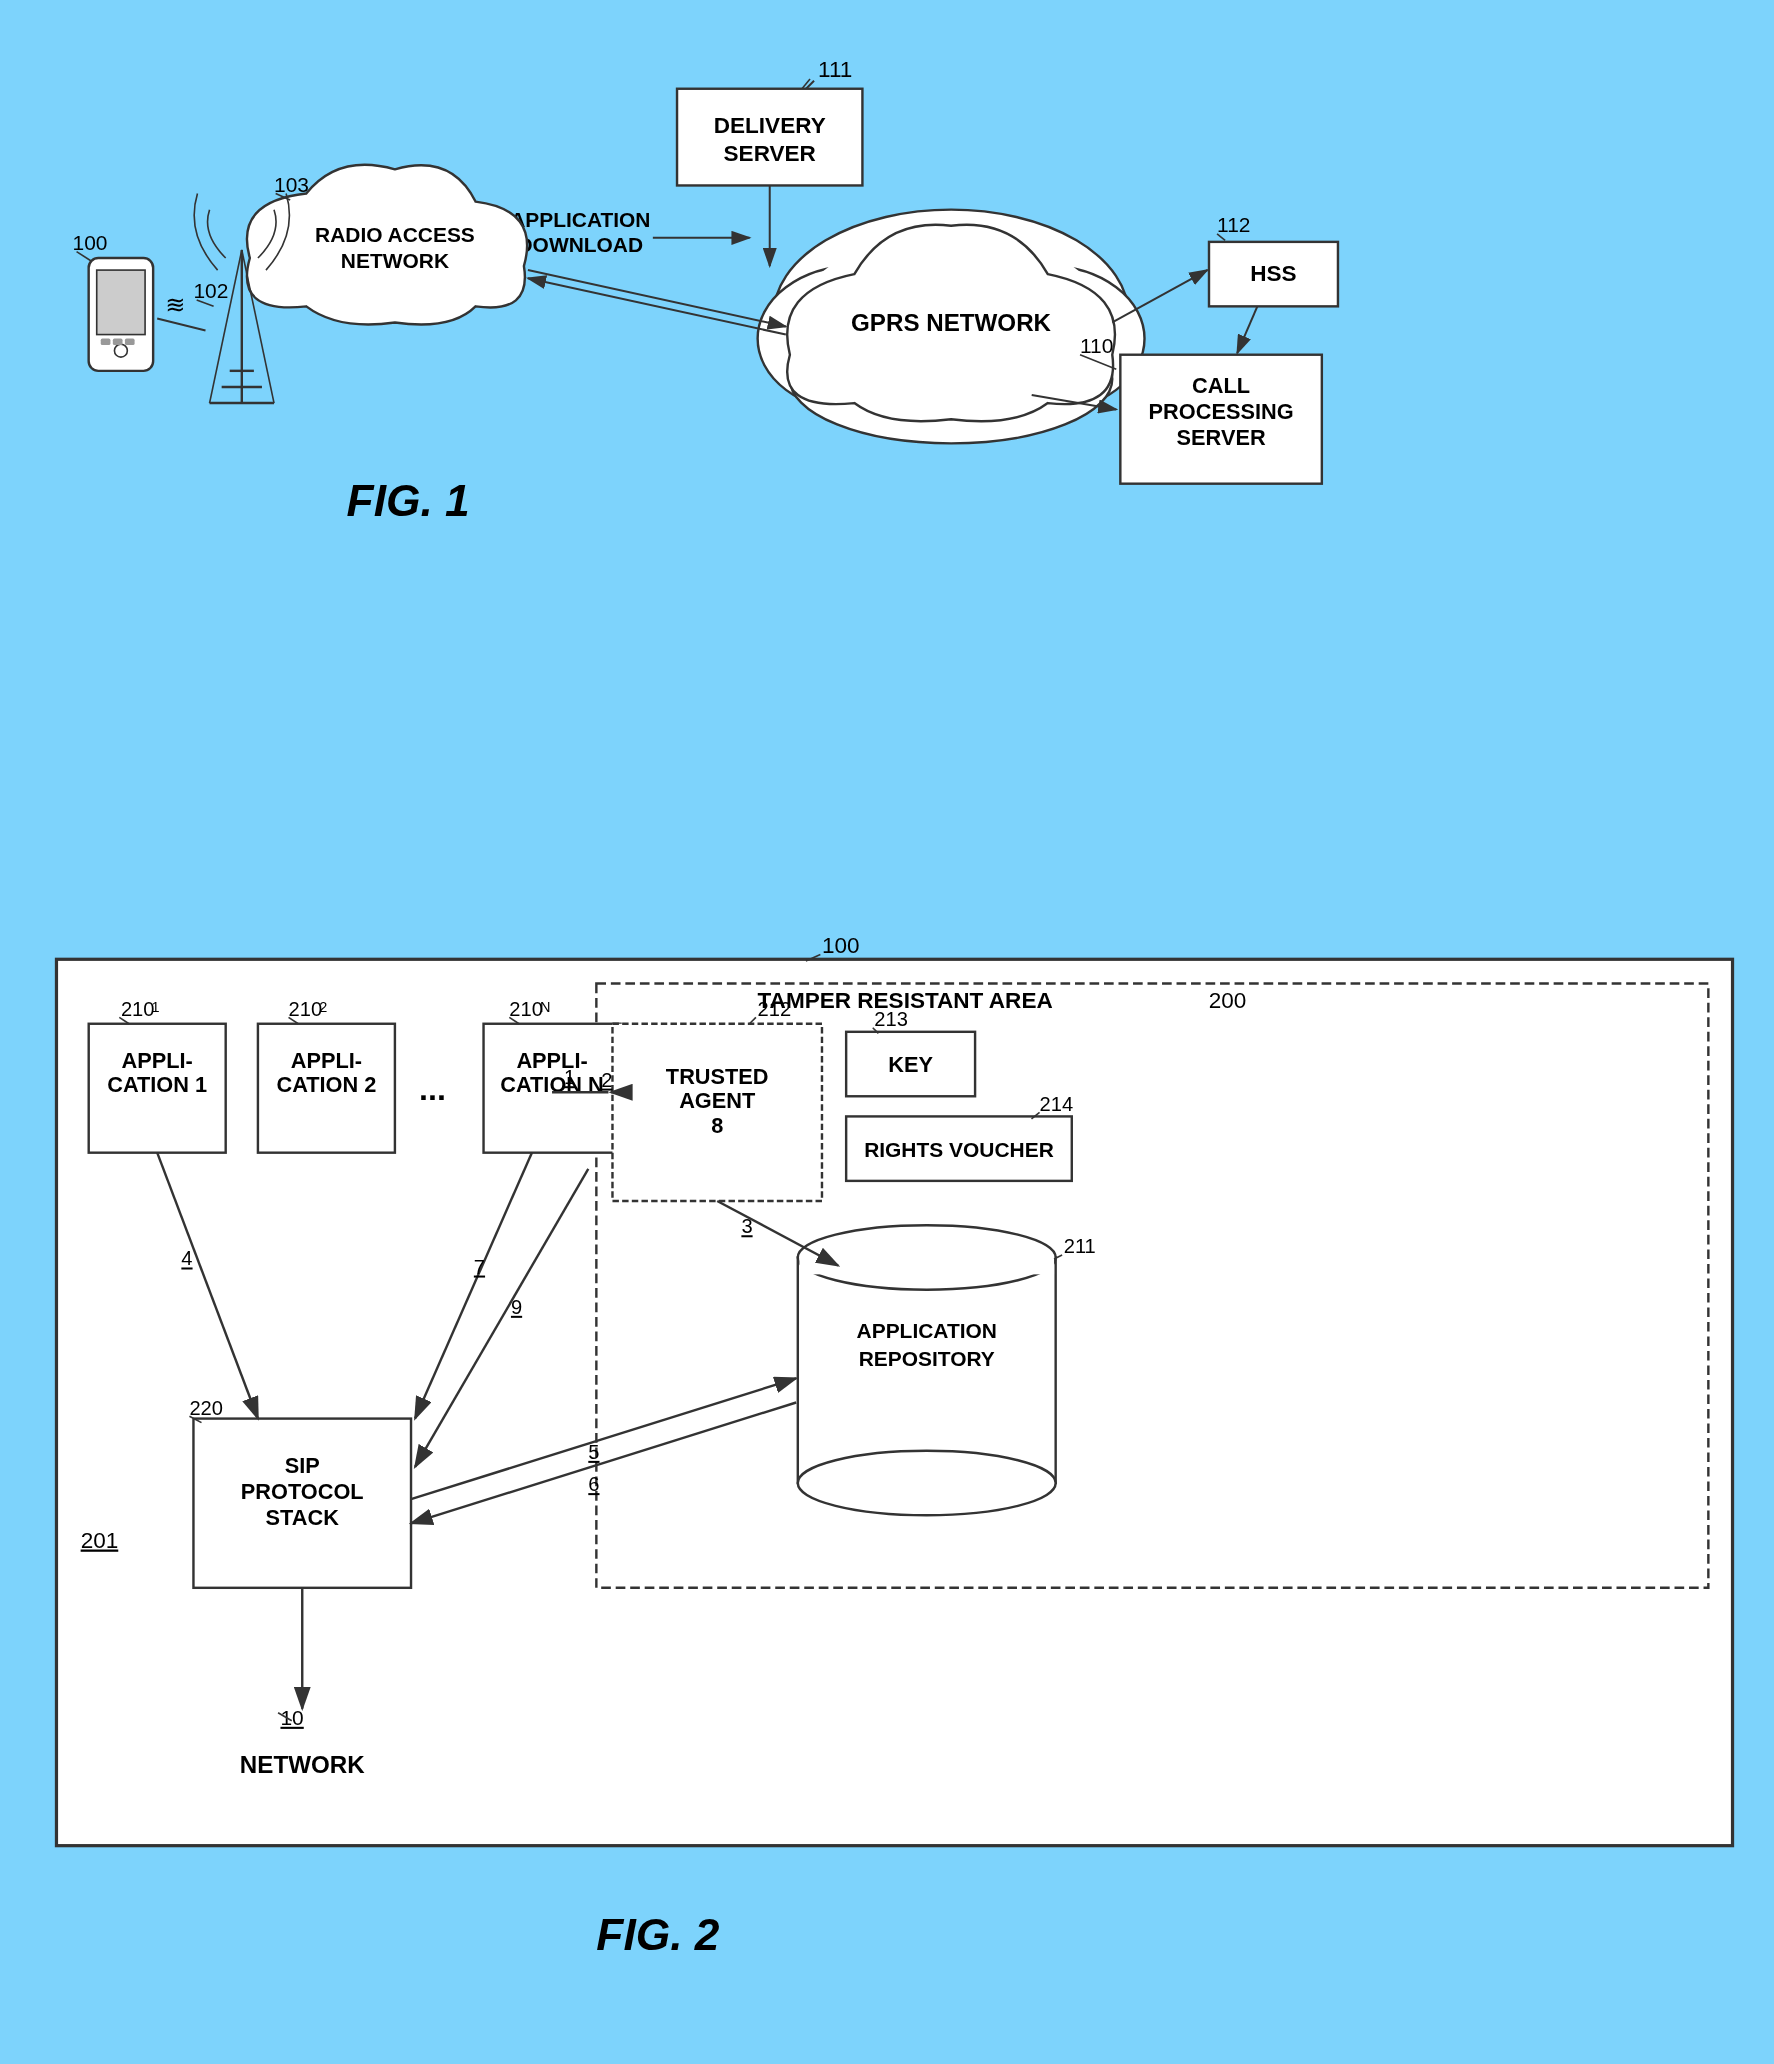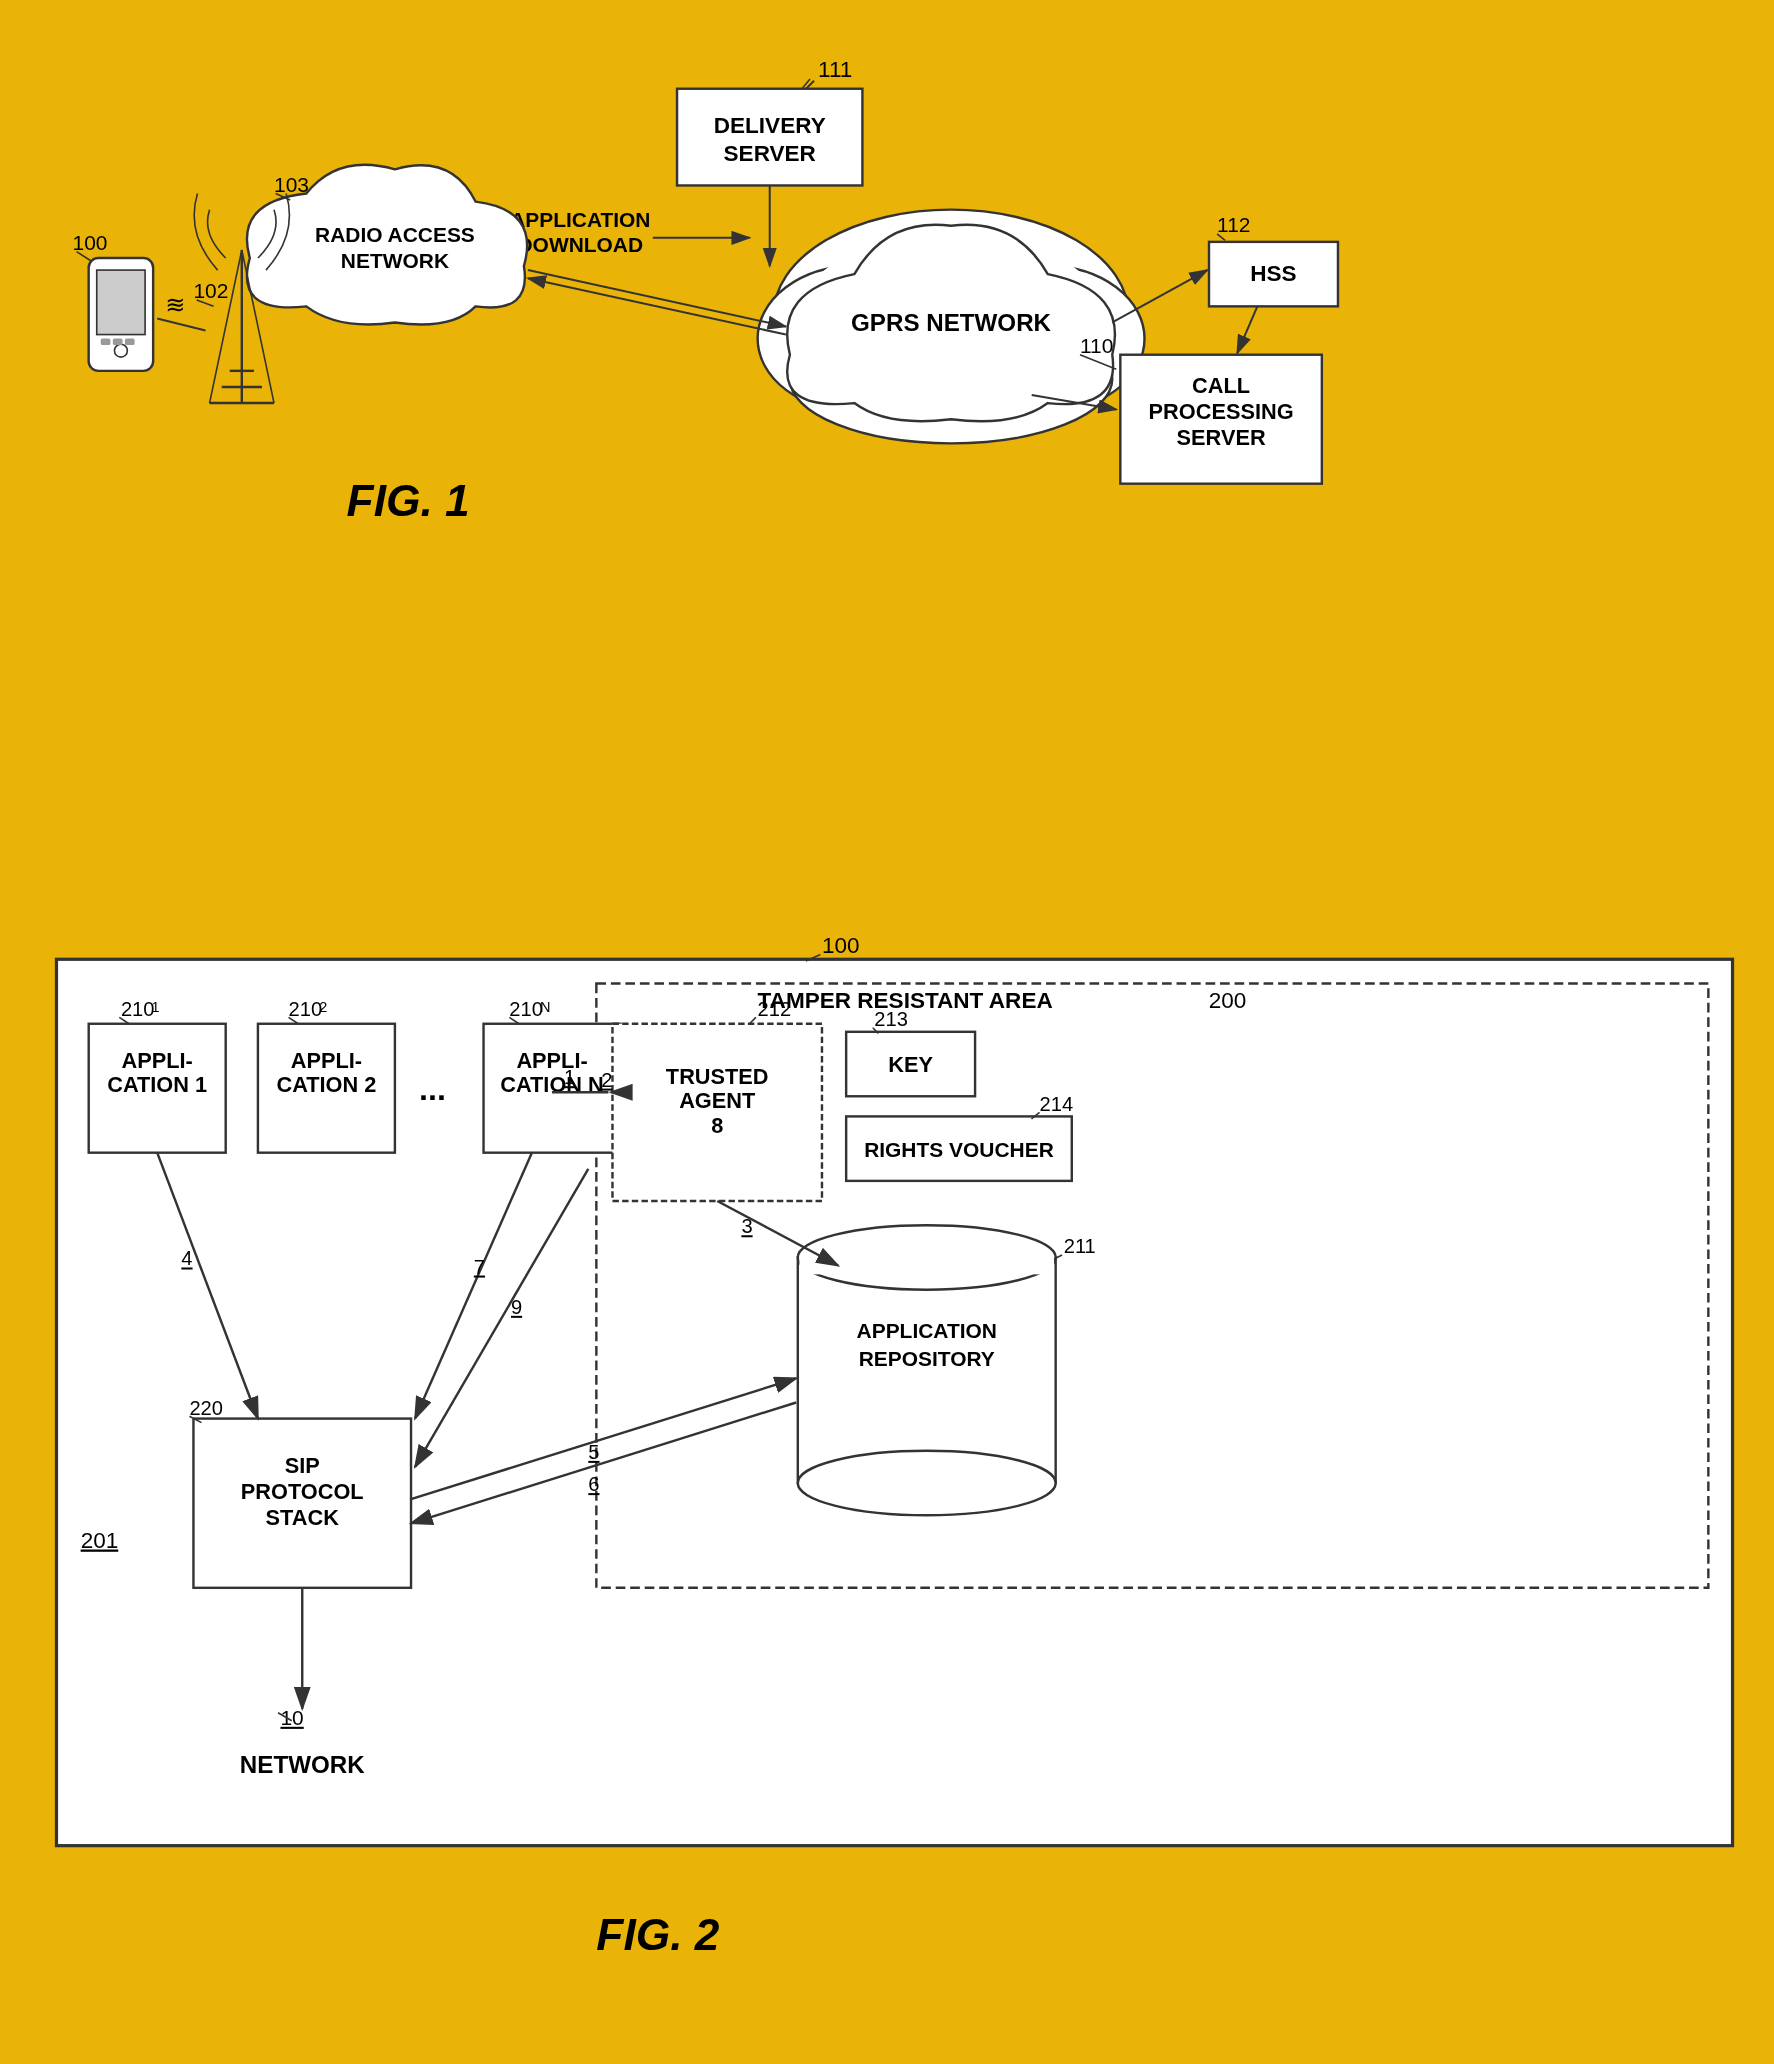--- a/index.html
+++ b/index.html
@@ -8,21 +8,21 @@
       font-family: Arial, Helvetica, sans-serif;
       width: 1774px;
       min-height: 2064px;
       position: relative;
       overflow: hidden;
     }
 
     .page {
       width: 1774px;
       min-height: 2064px;
-      background: #eab308;
+      background: #7dd3fc;
       position: relative;
     }
   </style>
 </head>
 <body>
 
 <div class="page">
 
   <svg style="position:absolute; top:16px; left:0; width:1774px; height:887px;" viewBox="0 0 2201 1100">
 

